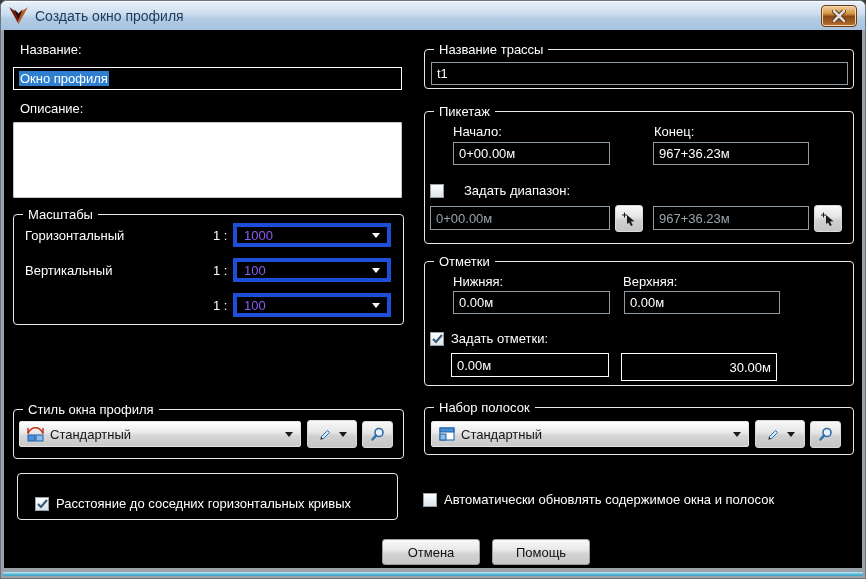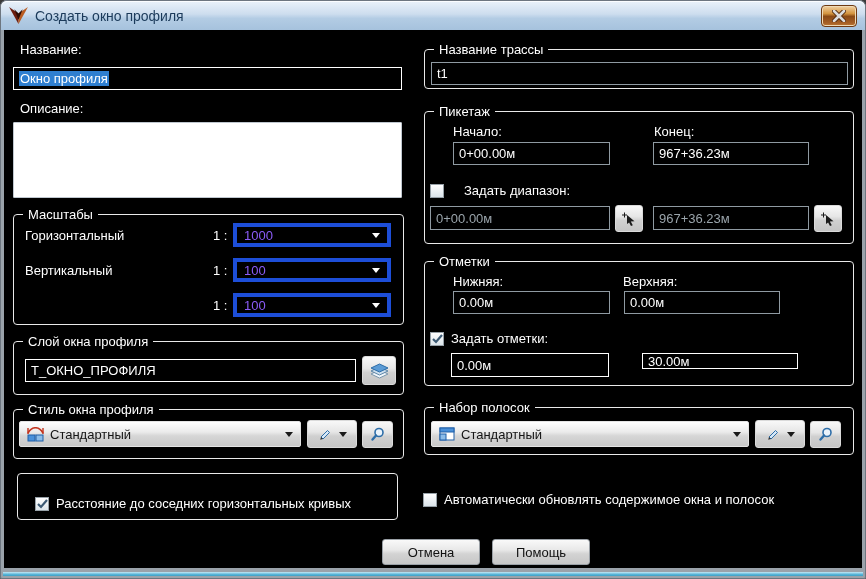--- a/index.html
+++ b/index.html
@@ -75,33 +75,20 @@
         <span>100</span>
         <span class="caret"></span>
       </div>
       <div class="lbl" style="left:199px;top:83px;">1 :</div>
       <div class="cmb" style="left:219px;top:78px;width:158px;height:24px;">
         <span>100</span>
         <span class="caret"></span>
       </div>
     </div>
 
-    <div class="grp" style="left:9px;top:311px;width:391px;height:54px;">
-      <span class="grp-cap">Слой окна профиля</span>
-      <div class="inp" style="left:11px;top:17px;width:331px;height:23px;">
-        <span>Т_ОКНО_ПРОФИЛЯ</span>
-      </div>
-      <div class="btn" style="left:348px;top:14px;width:34px;height:29px;">
-        <svg width="19" height="16" viewBox="0 0 19 16">
-          <path d="M9.5 7 L18 11 L9.5 15 L1 11 Z" fill="#f2f7fb" stroke="#7b97ad" stroke-width="1"></path>
-          <path d="M9.5 4 L18 8 L9.5 12 L1 8 Z" fill="#cfe0ee" stroke="#5d86a8" stroke-width="1"></path>
-          <path d="M9.5 1 L18 5 L9.5 9 L1 5 Z" fill="#5b9bd5" stroke="#2d6da8" stroke-width="1"></path>
-        </svg>
-      </div>
-    </div>
 
     <div class="grp" style="left:9px;top:379px;width:391px;height:50px;">
       <span class="grp-cap">Стиль окна профиля</span>
       <div class="cmbL" style="left:5px;top:11px;width:282px;height:26px;">
         <svg width="17" height="15" viewBox="0 0 17 15">
           <path d="M1 6 C5 -1 12 -1 16 6" fill="none" stroke="#c3331d" stroke-width="1.6"></path>
           <path d="M1 1 L1 7 M16 1 L16 7" stroke="#c3331d" stroke-width="1.4"></path>
           <rect x="1" y="8" width="7" height="6" fill="#4a90d9" stroke="#1f5fa8"></rect>
           <rect x="9" y="8" width="7" height="6" fill="#8cbce8" stroke="#1f5fa8"></rect>
         </svg>
@@ -193,21 +180,21 @@
         <span class="cb-box">
           <svg class="tick" width="11" height="10" viewBox="0 0 11 10">
             <path d="M1 5 L4 8 L10 1" fill="none" stroke="#3c5a74" stroke-width="2.2"></path>
           </svg>
         </span>
         <span>Задать отметки:</span>
       </div>
       <div class="inp" style="left:26px;top:91px;width:158px;height:24px;">
         <span>0.00м</span>
       </div>
-      <div class="inp" style="left:217px;top:91px;width:156px;height:16px;">
+      <div class="inp" style="left:196px;top:91px;width:156px;height:28px;justify-content:flex-end;">
         <span>30.00м</span>
       </div>
     </div>
 
     <div class="grp" style="left:420px;top:377px;width:430px;height:48px;">
       <span class="grp-cap">Набор полосок</span>
       <div class="cmbL" style="left:6px;top:13px;width:318px;height:26px;">
         <svg width="16" height="14" viewBox="0 0 16 14">
           <rect x="1" y="1" width="14" height="12" fill="#fff" stroke="#1f5fa8"></rect>
           <rect x="1" y="1" width="14" height="4" fill="#4a90d9" stroke="#1f5fa8"></rect>

